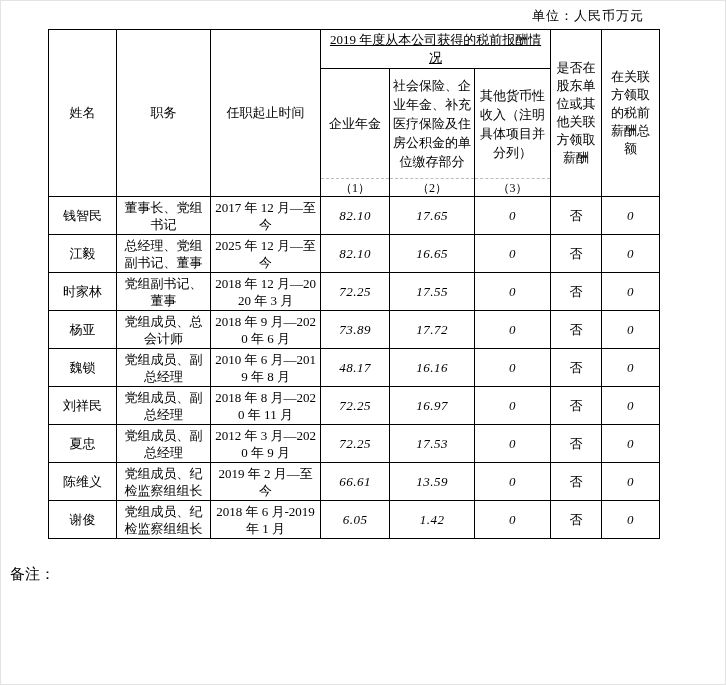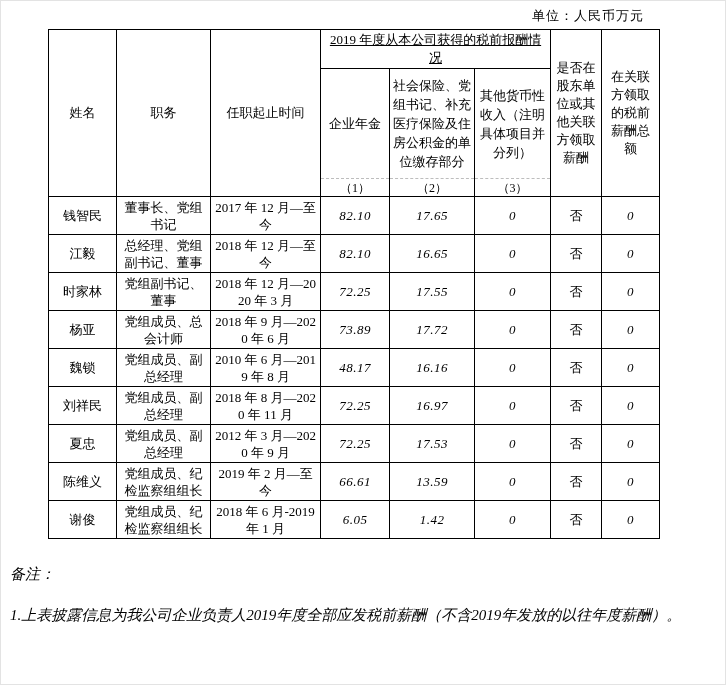--- a/index.html
+++ b/index.html
@@ -45,21 +45,21 @@
   }
   tr.rowC td.numhead {
     height: 18px;
     line-height: 14px;
     border-top: 1px dashed #bdbdbd;
     font-size: 12px;
   }
   tr.data td { height: 38px; line-height: 17px; }
   td.num { letter-spacing: 0.5px; font-style: italic; }
 
-  .notes { margin: 26px 4px 0 9px; font-size: 15px; font-style: italic; }
+  .notes { margin: 26px 4px 0 9px; font-size: 15px; }
   .notes p { margin-bottom: 22px; line-height: 19px; }
 </style>
 </head>
 <body>
 
 <div class="page">
 
   <div class="unit-line">单位：人民币万元</div>
 
   <table class="comp">
@@ -77,21 +77,21 @@
       <tr class="rowA">
         <th rowspan="3">姓名</th>
         <th rowspan="3">职务</th>
         <th rowspan="3">任职起止时间</th>
         <th colspan="3" class="span-head">2019 年度从本公司获得的税前报酬情况</th>
         <th rowspan="3">是否在股东单位或其他关联方领取薪酬</th>
         <th rowspan="3">在关联方领取的税前薪酬总额</th>
       </tr>
       <tr class="rowB">
         <th class="subhead">企业年金</th>
-        <th class="subhead">社会保险、党组书记、补充医疗保险及住房公积金的单位缴存部分</th>
+        <th class="subhead">社会保险、企业年金、补充医疗保险及住房公积金的单位缴存部分</th>
         <th class="subhead">其他货币性收入（注明具体项目并分列）</th>
       </tr>
       <tr class="rowC">
         <td class="numhead">（1）</td>
         <td class="numhead">（2）</td>
         <td class="numhead">（3）</td>
       </tr>
 
       <tr class="data">
         <td>钱智民</td>
@@ -99,21 +99,21 @@
         <td>2017 年 12 月—至今</td>
         <td class="num">82.10</td>
         <td class="num">17.65</td>
         <td class="num">0</td>
         <td>否</td>
         <td class="num">0</td>
       </tr>
       <tr class="data">
         <td>江毅</td>
         <td>总经理、党组副书记、董事</td>
-        <td>2018 年 12 月—至今</td>
+        <td>2025 年 12 月—至今</td>
         <td class="num">82.10</td>
         <td class="num">16.65</td>
         <td class="num">0</td>
         <td>否</td>
         <td class="num">0</td>
       </tr>
       <tr class="data">
         <td>时家林</td>
         <td>党组副书记、董事</td>
         <td>2018 年 12 月—2020 年 3 月</td>
@@ -181,16 +181,15 @@
         <td class="num">1.42</td>
         <td class="num">0</td>
         <td>否</td>
         <td class="num">0</td>
       </tr>
     </tbody>
   </table>
 
   <div class="notes">
     <p>备注：</p>
-    <p>1.上表披露信息为我公司企业负责人2019年度全部应发税前薪酬（不含2019年发放的以往年度薪酬）。</p>
   </div>
 
 </div>
 
 </body></html>

